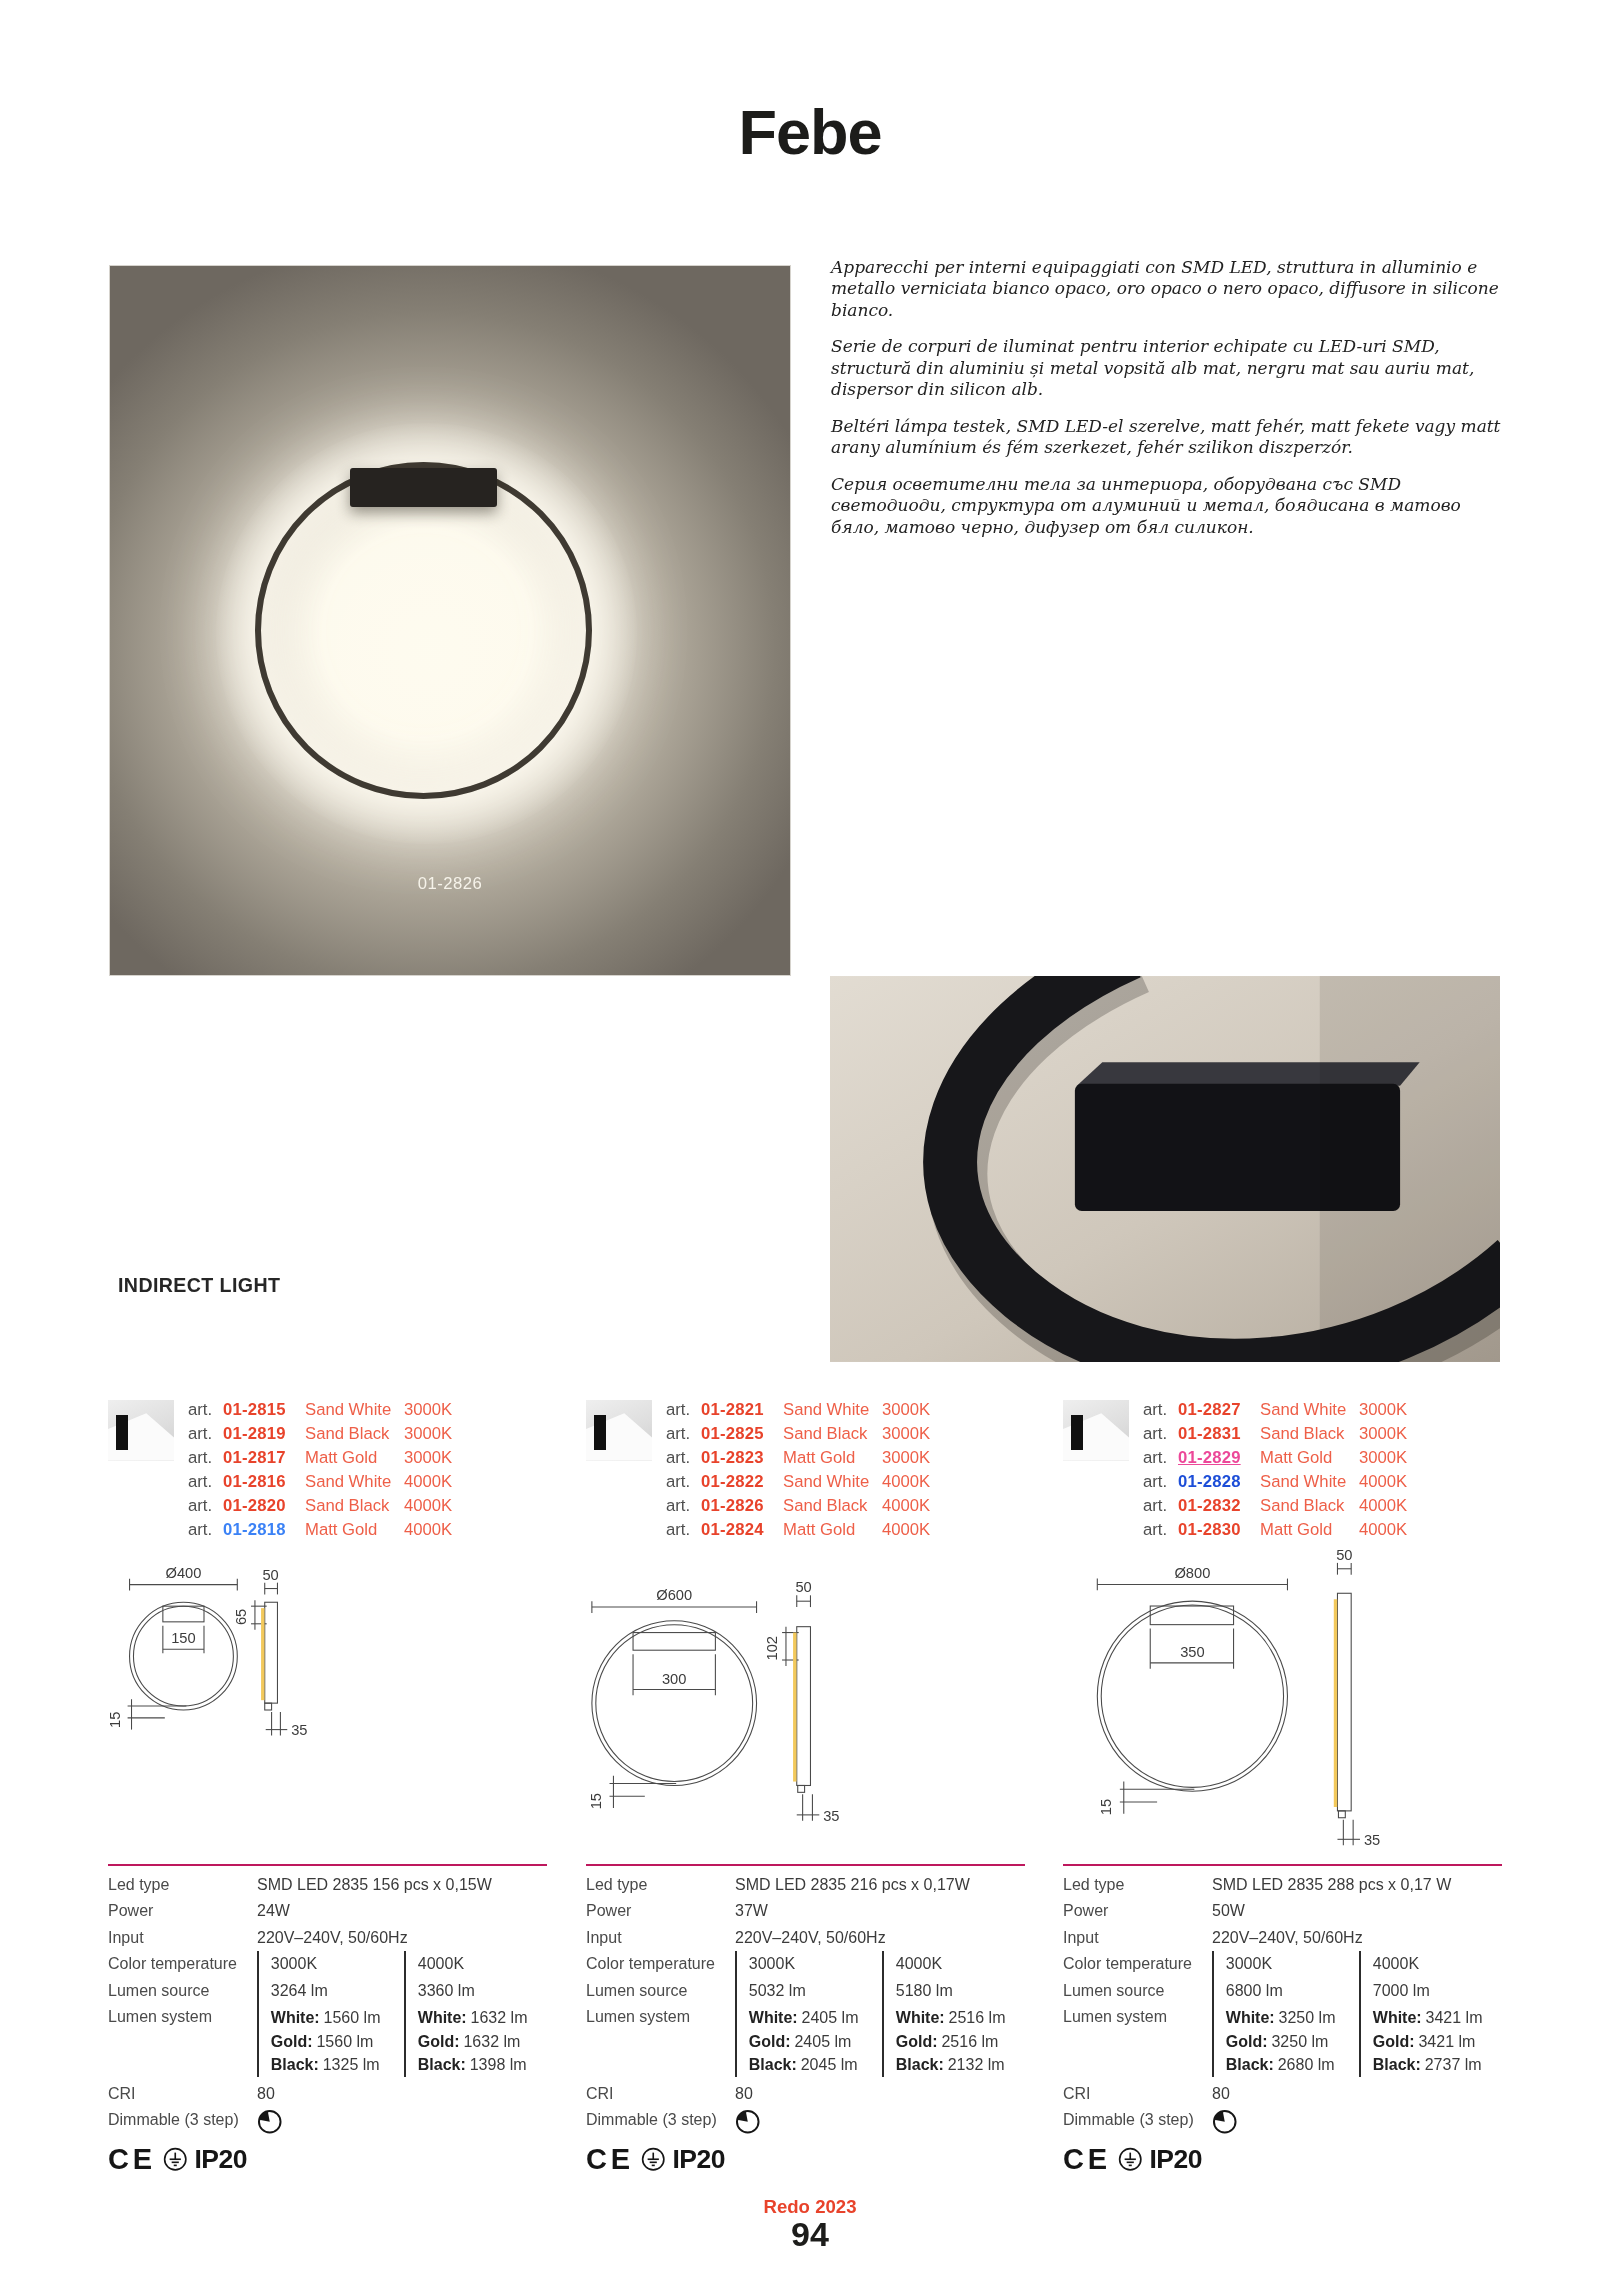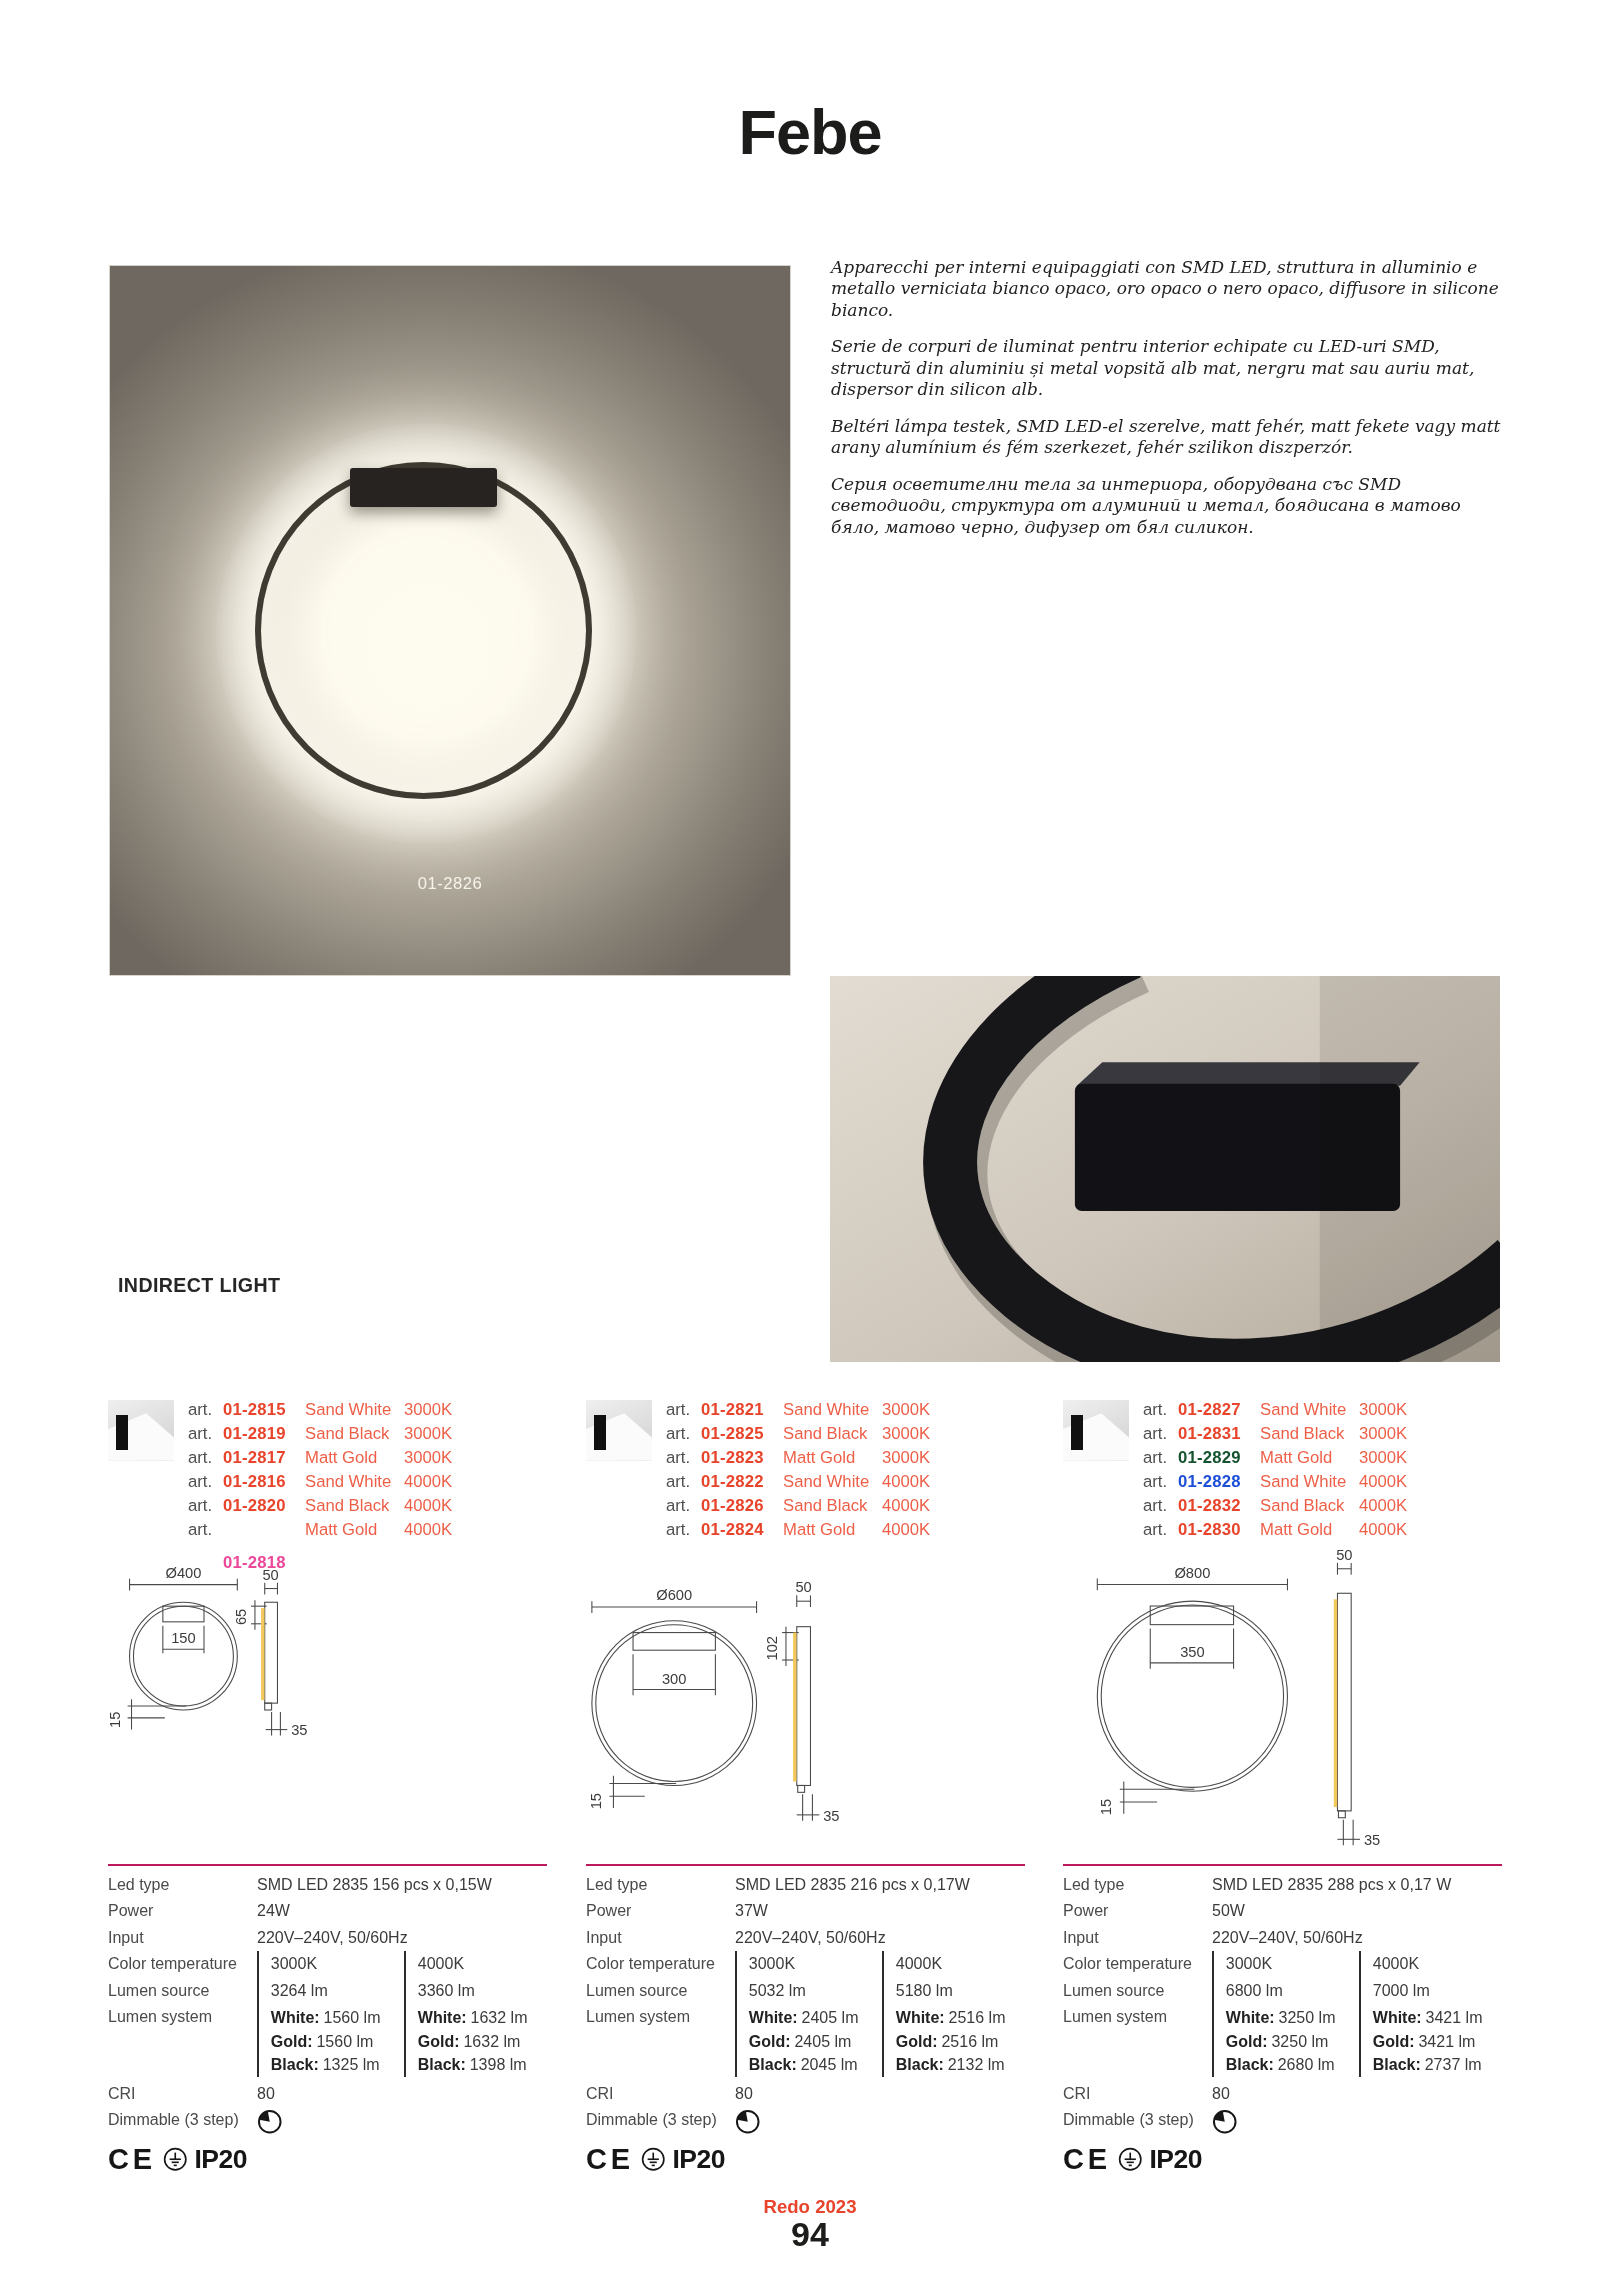--- a/index.html
+++ b/index.html
@@ -149,21 +149,21 @@
           <span class="art-temp" style="color: rgb(238, 95, 72);">4000K</span>
         </div>
       <div class="article-row">
           <span class="art-prefix">art.</span>
           <span class="art-code" style="color: rgb(232, 67, 43);">01-2820</span>
           <span class="art-finish" style="color: rgb(238, 95, 72);">Sand Black</span>
           <span class="art-temp" style="color: rgb(238, 95, 72);">4000K</span>
         </div>
       <div class="article-row">
           <span class="art-prefix">art.</span>
-          <span class="art-code" style="color: #ec4899; margin-top: 33px;">01-2818</span>
+          <span class="art-code" style="color: #3b82f6;">01-2818</span>
           <span class="art-finish" style="color: rgb(238, 95, 72);">Matt Gold</span>
           <span class="art-temp" style="color: rgb(238, 95, 72);">4000K</span>
         </div>
     </div>
   </div>
 
   <div class="prod-col" style="left:586px">
     <div class="thumb">
       <div class="wedge"></div>
       <div class="bar"></div>
@@ -221,21 +221,21 @@
           <span class="art-temp" style="color: rgb(238, 95, 72);">3000K</span>
         </div>
       <div class="article-row">
           <span class="art-prefix">art.</span>
           <span class="art-code" style="color: rgb(232, 67, 43);">01-2831</span>
           <span class="art-finish" style="color: rgb(238, 95, 72);">Sand Black</span>
           <span class="art-temp" style="color: rgb(238, 95, 72);">3000K</span>
         </div>
       <div class="article-row">
           <span class="art-prefix">art.</span>
-          <span class="art-code" style="color: #14532d;">01-2829</span>
+          <span class="art-code" style="color: #ec4899; text-decoration: underline;">01-2829</span>
           <span class="art-finish" style="color: rgb(238, 95, 72);">Matt Gold</span>
           <span class="art-temp" style="color: rgb(238, 95, 72);">3000K</span>
         </div>
       <div class="article-row">
           <span class="art-prefix">art.</span>
           <span class="art-code" style="color: #1d4ed8;">01-2828</span>
           <span class="art-finish" style="color: rgb(238, 95, 72);">Sand White</span>
           <span class="art-temp" style="color: rgb(238, 95, 72);">4000K</span>
         </div>
       <div class="article-row">

